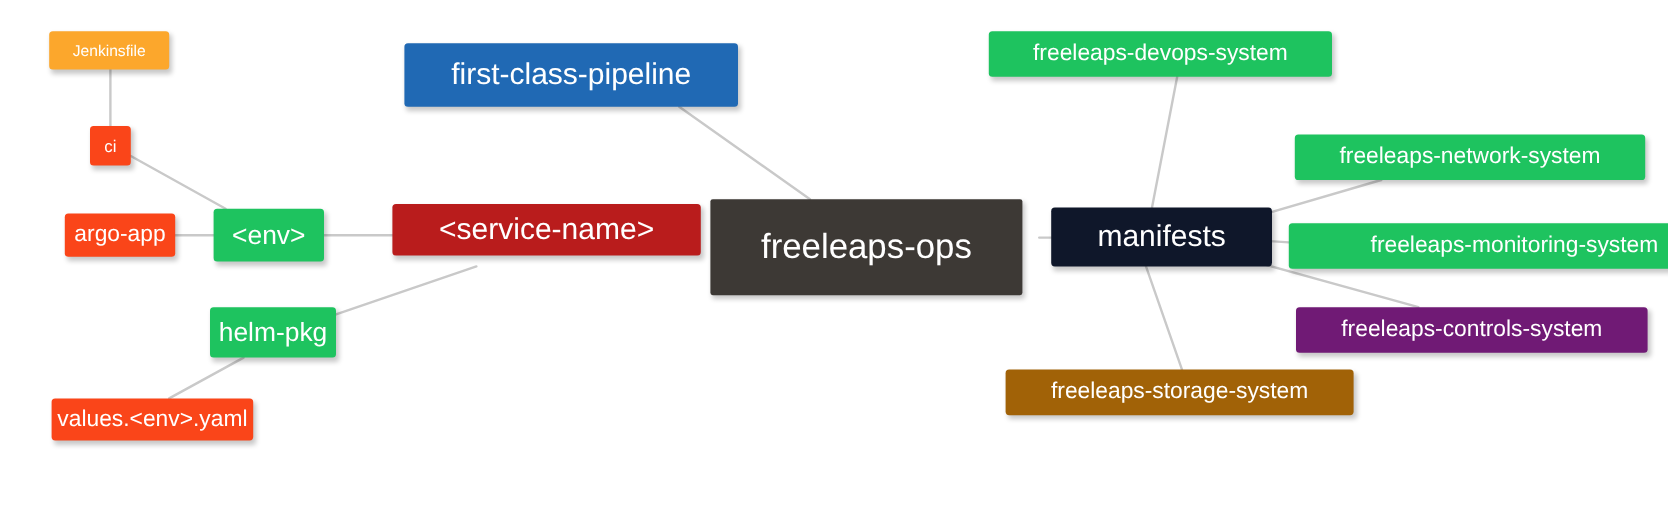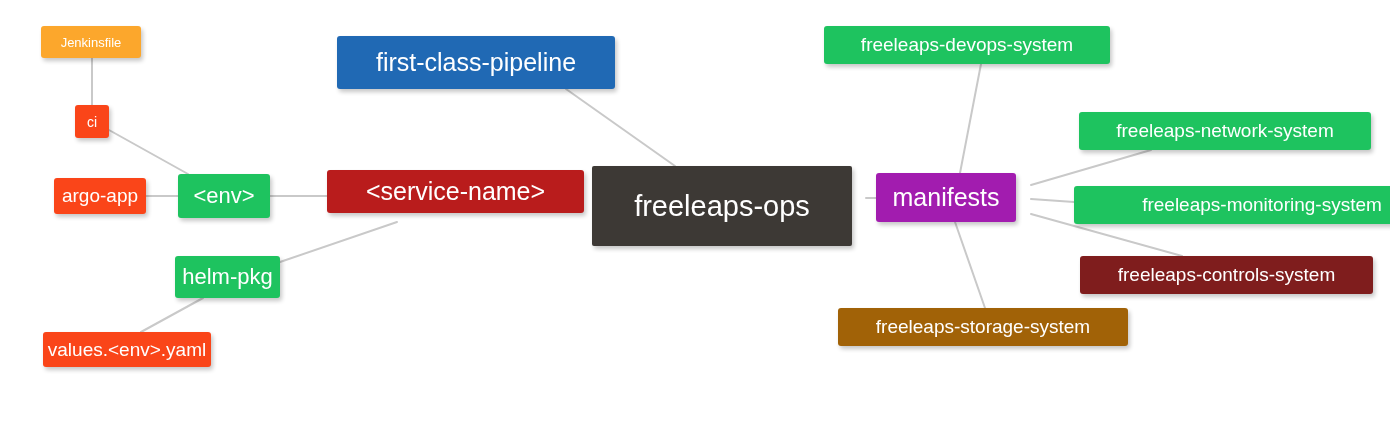--- a/index.html
+++ b/index.html
@@ -113,33 +113,33 @@
       </div>
       <div class="node n-sub" style="left: 152px; top: 256px; width: 105px; height: 42px; background: rgb(30, 195, 95);">
         <span>helm-pkg</span>
       </div>
       <div class="node n-leaf" style="left: 20px; top: 332px; width: 168px; height: 35px; background: rgb(250, 69, 25);">
         <span>values.&lt;env&gt;.yaml</span>
       </div>
       <div class="node n-root" style="left: 569px; top: 166px; width: 260px; height: 80px; background: rgb(61, 57, 53);">
         <span>freeleaps-ops</span>
       </div>
-      <div class="node n-branch" style="left: 853px; top: 173px; width: 140px; height: 49px; background: #a21caf;">
+      <div class="node n-branch" style="left: 853px; top: 173px; width: 184px; height: 49px; background: #0f172a;">
         <span>manifests</span>
       </div>
       <div class="node n-leaf" style="left: 801px; top: 26px; width: 286px; height: 38px; background: rgb(30, 195, 95);">
         <span>freeleaps-devops-system</span>
       </div>
       <div class="node n-leaf" style="left: 1056px; top: 112px; width: 292px; height: 38px; background: rgb(30, 195, 95);">
         <span>freeleaps-network-system</span>
       </div>
       <div class="node n-leaf" style="left: 1051px; top: 186px; width: 376px; height: 38px; background: rgb(30, 195, 95);">
         <span>freeleaps-monitoring-system</span>
       </div>
-      <div class="node n-leaf" style="left: 1057px; top: 256px; width: 293px; height: 38px; background: #7f1d1d;">
+      <div class="node n-leaf" style="left: 1057px; top: 256px; width: 293px; height: 38px; background: #701a75;">
         <span>freeleaps-controls-system</span>
       </div>
       <div class="node n-leaf" style="left: 815px; top: 308px; width: 290px; height: 38px; background: #a16207;">
         <span>freeleaps-storage-system</span>
       </div>
     </div>
 
 </div>
 
 </body></html>

